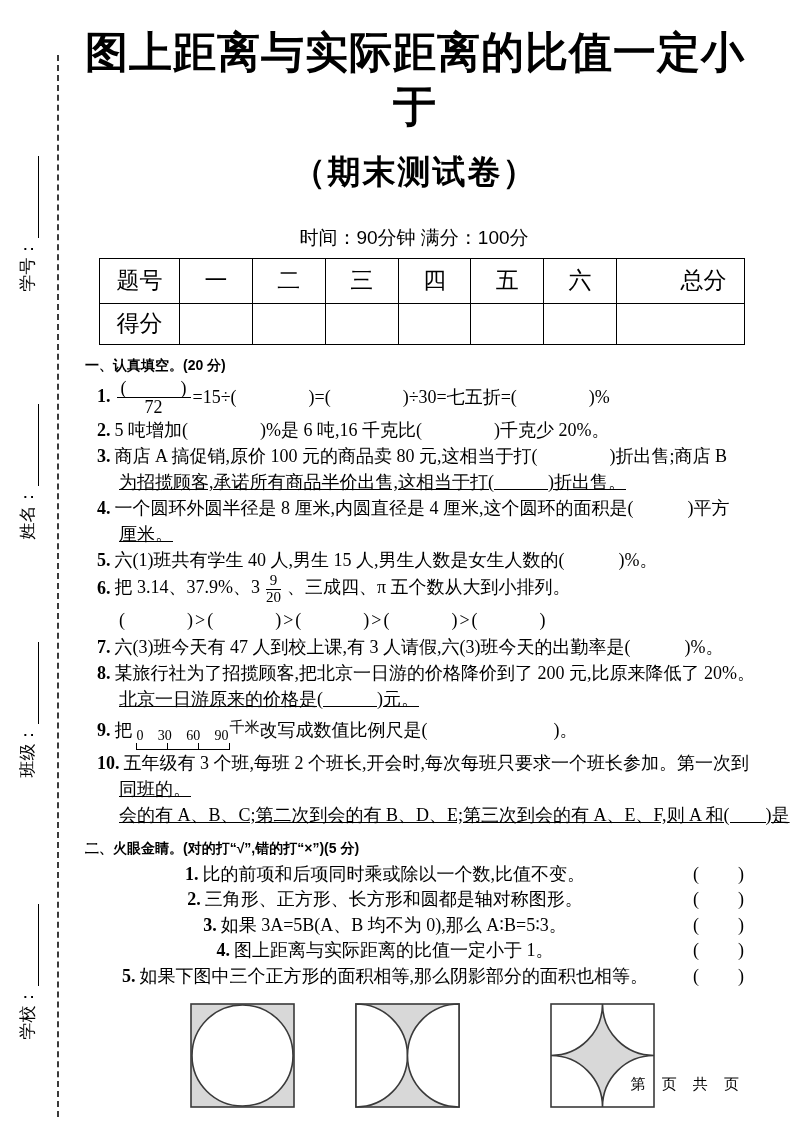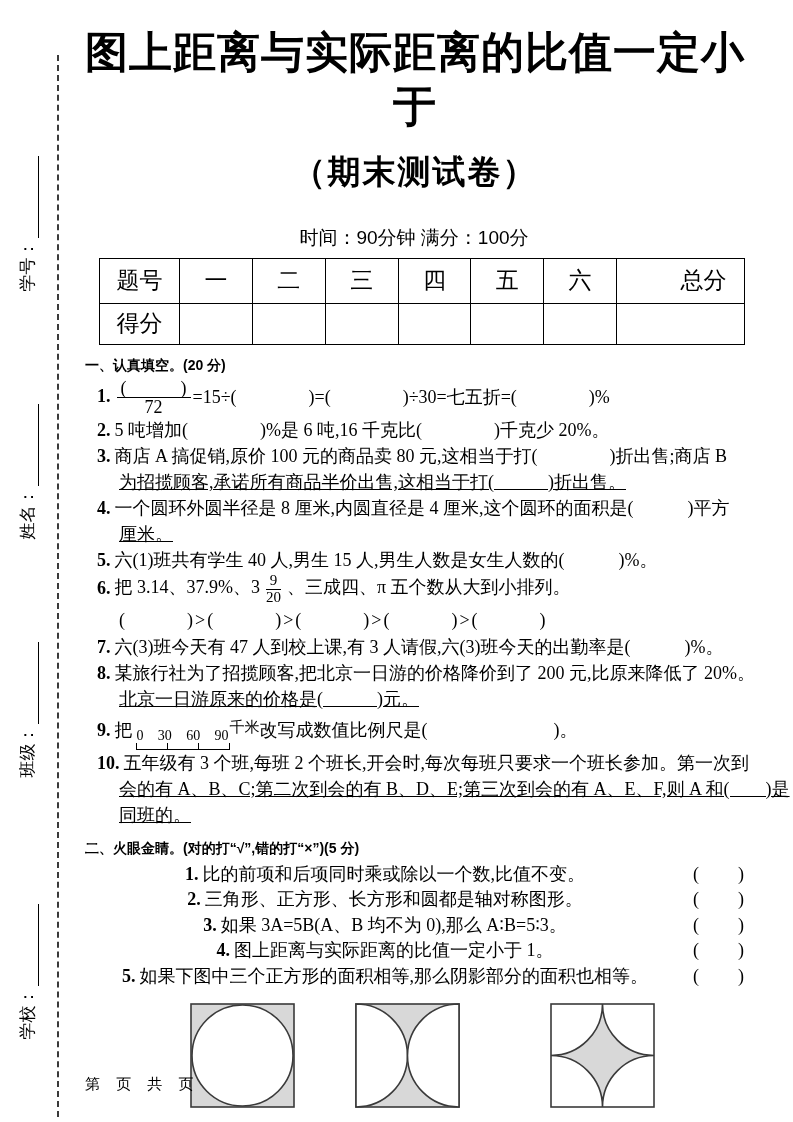--- a/index.html
+++ b/index.html
@@ -83,21 +83,21 @@
   .tf .tf-text .qnum{font-weight:bold;margin-right:4px;}
   .tf .tf-ans{width:72px;text-align:right;letter-spacing:1px;}
 
   
   .figures{display:flex;margin:14px 0 0 105px;}
   .fig{flex:none;}
   .fig+.fig{margin-left:60px;}
   .fig3{margin-left:90px !important;}
 
   .footer{
-    position:absolute;left:0;width:660px;text-align:left;top:1075px;
+    position:absolute;left:0;width:660px;text-align:right;top:1075px;
     font-family:"Liberation Sans", sans-serif;
     font-size:15px;letter-spacing:6px;
   }
 </style>
 </head>
 <body>
 
 <div class="page">
 
   <div class="seal-dash"></div>
@@ -191,22 +191,22 @@
           </span>
           <span class="sb-line">
             <i></i>
             <i></i>
             <i></i>
           </span>
         </span><span class="sb-unit">千米</span><span>改写成数值比例尺是(　　　　　　　)。</span>
     </div>
 
     <div class="q"><span class="qnum">10.</span><span>五年级有 3 个班,每班 2 个班长,开会时,每次每班只要求一个班长参加。第一次到</span></div>
+    <div class="q cont">同班的。</div>
     <div class="q cont">会的有 A、B、C;第二次到会的有 B、D、E;第三次到会的有 A、E、F,则 A 和(　　)是</div>
-    <div class="q cont">同班的。</div>
 
     <div class="sec-h">二、火眼金睛。(对的打“√”,错的打“×”)(5 分)</div>
 
     <div class="tf">
       <span class="tf-text"><span class="qnum">1.</span><span>比的前项和后项同时乘或除以一个数,比值不变。</span></span>
       <span class="tf-ans">(　　)</span>
     </div>
     <div class="tf">
       <span class="tf-text"><span class="qnum">2.</span><span>三角形、正方形、长方形和圆都是轴对称图形。</span></span>
       <span class="tf-ans">(　　)</span>

